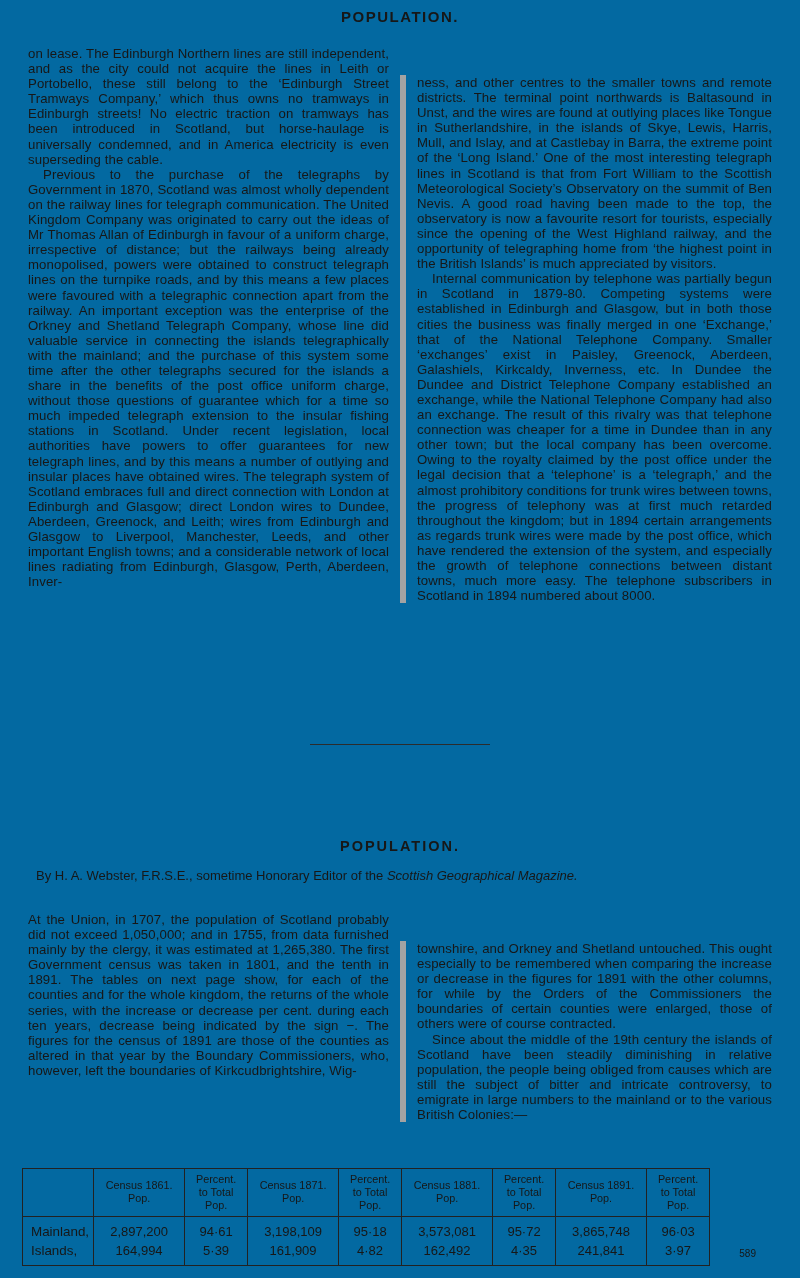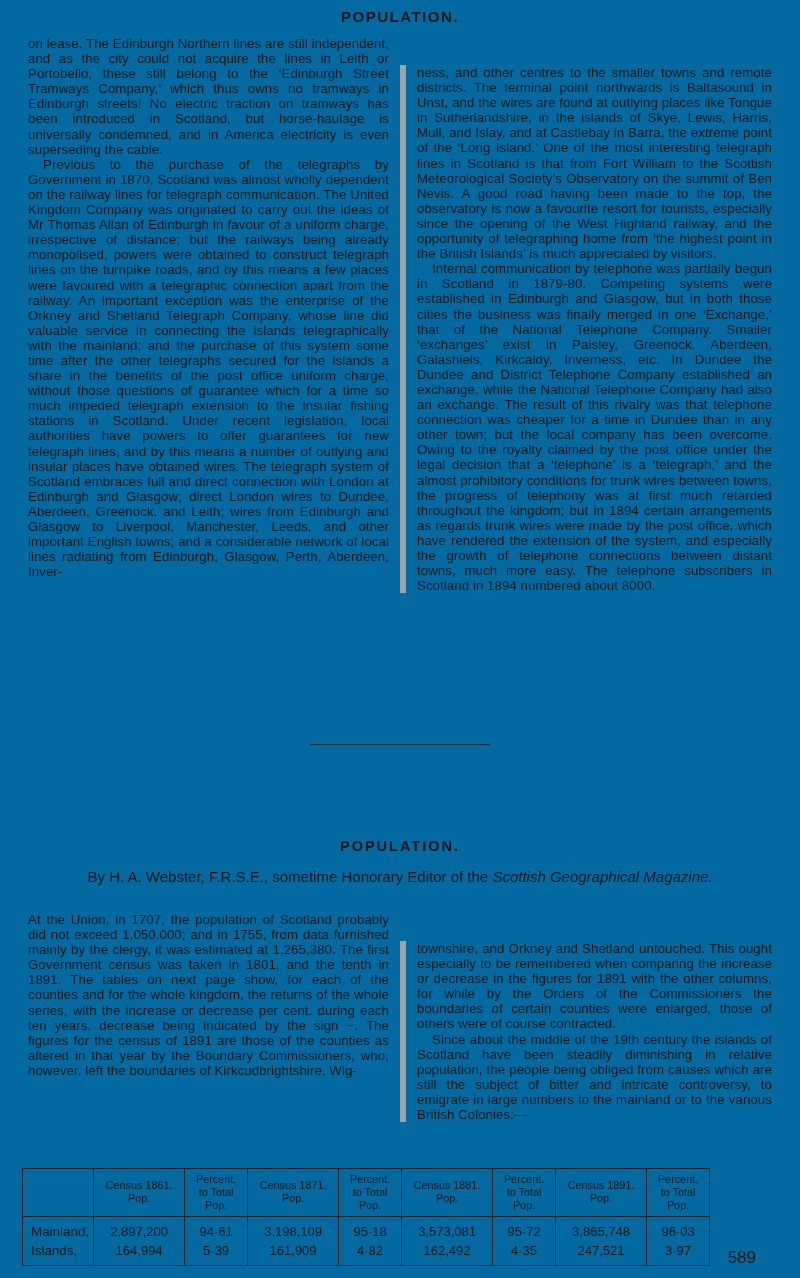--- a/index.html
+++ b/index.html
@@ -19,21 +19,21 @@
     text-align: center;
     font-weight: bold;
     font-size: 15px;
     letter-spacing: 1.5px;
   }
   .two-col {
     position: absolute;
     left: 28px; right: 28px;
     display: flex;
   }
-  .two-col.top { top: 36px; }
+  .two-col.top { top: 46px; }
   .two-col.bottom { top: 912px; }
   .col { width: 50%; }
   .col-left { padding-right: 11px; }
   .col-right { padding-left: 11px; border-left: 6px solid #a3a3a3; margin-top: 29px; }
   p {
     margin: 0;
     text-align: justify;
     font-size: 13.2px;
     line-height: 15.1px;
     letter-spacing: 0.1px;
@@ -51,22 +51,22 @@
     position: absolute;
     top: 838px; left: 0; right: 0;
     text-align: center;
     font-weight: bold;
     font-size: 14.5px;
     letter-spacing: 2px;
   }
   .byline {
     position: absolute;
     top: 868px; left: 0; right: 0;
-    text-align: center;
-    font-size: 15px;
+    font-size: 13px;
+    padding-left: 36px;
   }
   .byline i { font-style: italic; }
   .census-table-wrap {
     position: absolute;
     top: 1168px;
     left: 22px;
     width: 688px;
   }
   table.census {
     width: 100%;
@@ -98,21 +98,21 @@
     text-align: left;
     padding-left: 8px;
     font-size: 13.4px;
   }
   table.census tr.data-row-1 td { padding-top: 7px; margin-top: 48px; }
   table.census tr.data-row-2 td { padding-bottom: 7px; }
   .page-number {
     position: absolute;
     top: 1248px;
     right: 44px;
-    font-size: 17px;
+    font-size: 10px;
   }
 </style>
 </head>
 <body>
 
 <div class="page">
 
   <div class="running-head">POPULATION.</div>
 
   <div class="two-col top">
@@ -193,21 +193,21 @@
           <td>96·03</td>
         </tr>
         <tr class="data-row-2">
           <td class="rowlabel">Islands,</td>
           <td>164,994</td>
           <td>5·39</td>
           <td>161,909</td>
           <td>4·82</td>
           <td>162,492</td>
           <td>4·35</td>
-          <td>247,521</td>
+          <td>241,841</td>
           <td>3·97</td>
         </tr>
       </tbody>
     </table>
   </div>
 
   <div class="page-number">589</div>
 
 </div>
 

